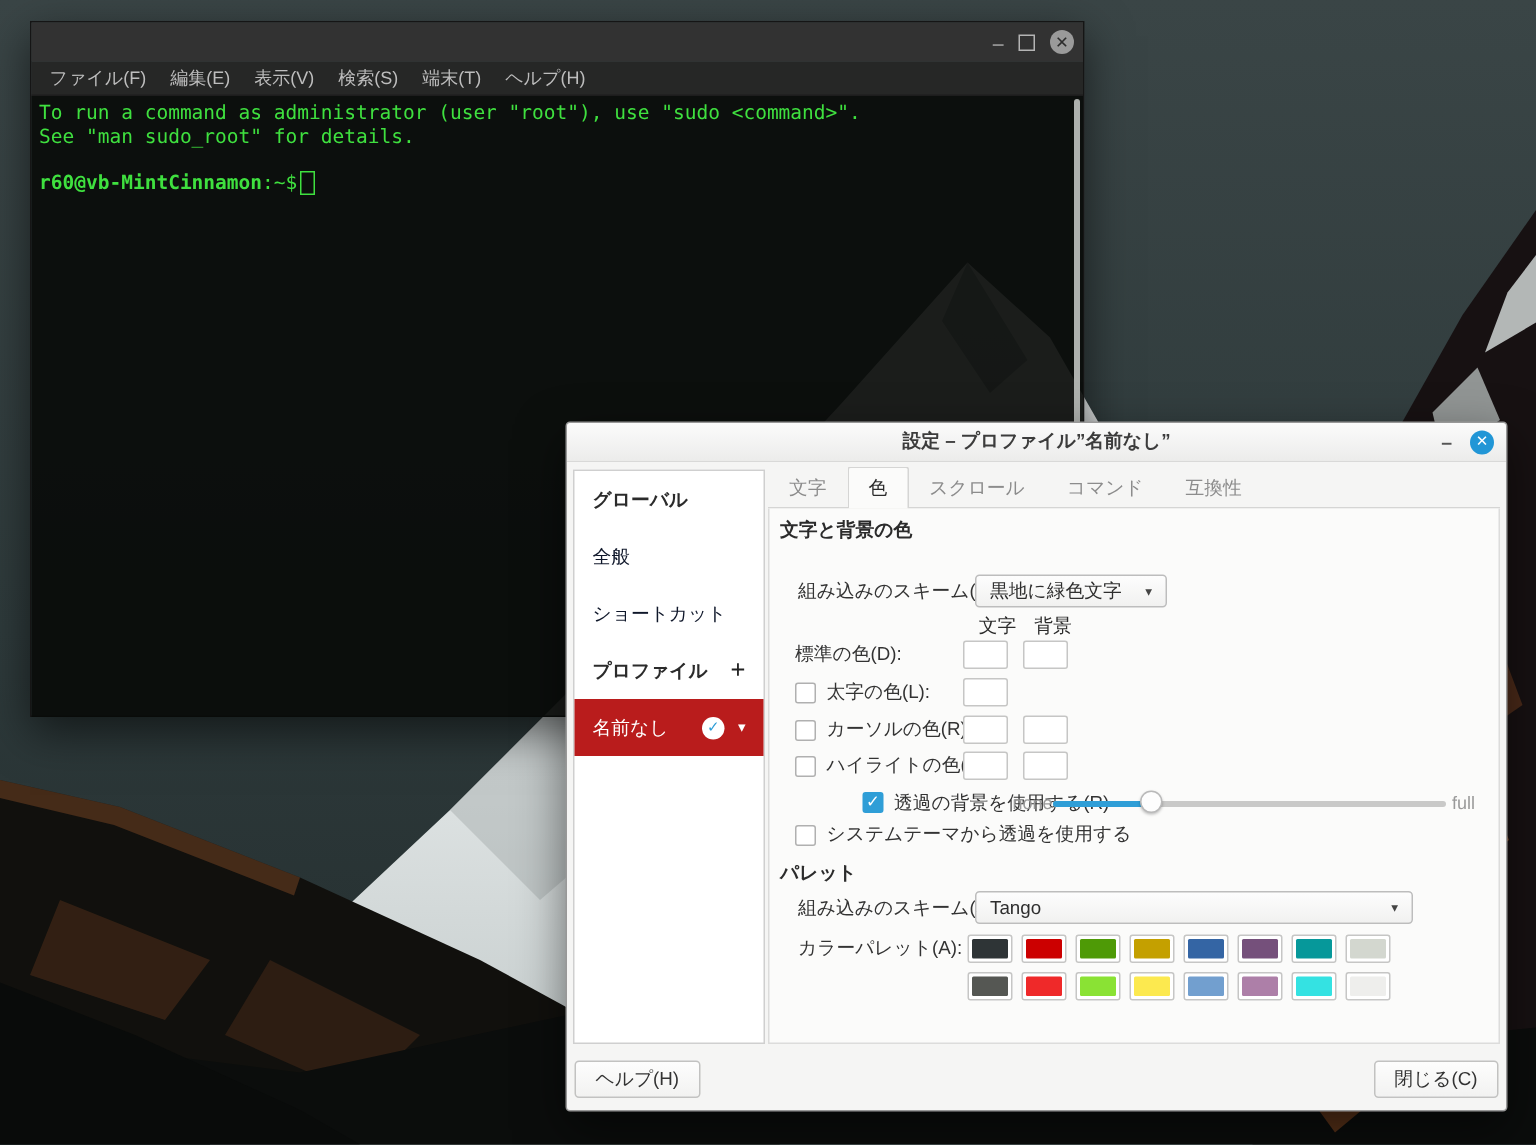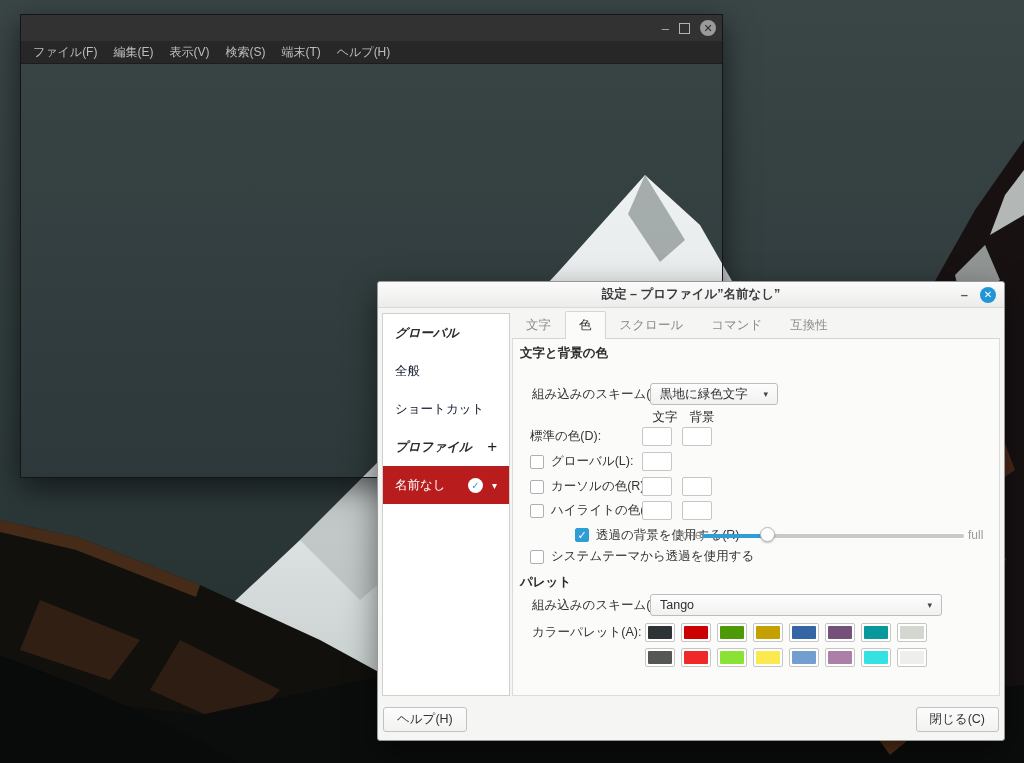--- a/index.html
+++ b/index.html
@@ -70,21 +70,21 @@
   .dlg-close{
     width:16px;height:16px;border-radius:50%;background:#2196d6;color:#fff;
     font-size:10px;font-weight:bold;display:flex;align-items:center;justify-content:center;
   }
   
   .sb{
     position:absolute;left:4px;top:31px;width:128px;height:383px;
     background:#ffffff;border:1px solid #cfcfcf;box-sizing:border-box;
   }
   .sb-row{height:38px;display:flex;align-items:center;padding:0 12px;box-sizing:border-box;}
-  .sb-head{font-weight:bold;color:#2b2b2b;font-style:italic;}
+  .sb-head{font-weight:bold;color:#2b2b2b;}
   .sb-item{color:#0f172a;}
   .sb-add{margin-left:auto;font-size:17px;color:#222;font-weight:400;}
   .sb-sel{background:#b91c1c;color:#fff;}
   .sb-sel-icons{margin-left:auto;display:flex;align-items:center;gap:9px;}
   .sel-check{
     width:15px;height:15px;border-radius:50%;background:#fff;color:#2f9ed7;
     font-size:10px;font-weight:bold;display:flex;align-items:center;justify-content:center;
   }
   .sel-caret{color:#fff;font-size:10px;}
   
@@ -206,20 +206,26 @@
     </div>
   </div>
   <div class="term-menubar">
     <span class="term-menu-item">ファイル(F)</span>
     <span class="term-menu-item">編集(E)</span>
     <span class="term-menu-item">表示(V)</span>
     <span class="term-menu-item">検索(S)</span>
     <span class="term-menu-item">端末(T)</span>
     <span class="term-menu-item">ヘルプ(H)</span>
   </div>
+  <div class="term-body">
+    <div class="term-line">To run a command as administrator (user "root"), use "sudo &lt;command&gt;".</div>
+    <div class="term-line">See "man sudo_root" for details.</div>
+    <div class="term-line term-prompt-line"><span class="prompt-user">r60@vb-MintCinnamon</span><span>:~$</span><span class="term-cursor"></span></div>
+    <div class="term-scrollbar"></div>
+  </div>
 </div>
 
 <div class="dlg">
   <div class="dlg-titlebar">
     <span>設定 – プロファイル”名前なし”</span>
     <div class="dlg-controls">
       <span class="dlg-min">–</span>
       <span class="dlg-close">✕</span>
     </div>
   </div>
@@ -267,21 +273,21 @@
     <div class="prow" style="left:17px;top:88px;height:19px;">標準の色(D):</div>
     <div class="swatch prow" style="left:129px;top:88px;">
         <i style="background: rgb(0, 224, 0);"></i>
       </div>
     <div class="swatch prow" style="left:169px;top:88px;">
         <i style="background: rgb(0, 0, 0);"></i>
       </div>
 
     <div class="prow" style="left:17px;top:113px;height:19px;">
       <span class="cb"></span>
-      <span>グローバル(L):</span>
+      <span>太字の色(L):</span>
     </div>
     <div class="swatch prow" style="left:129px;top:113px;">
         <i style="background: rgb(138, 138, 138);"></i>
       </div>
 
     <div class="prow" style="left:17px;top:138px;height:19px;">
       <span class="cb"></span>
       <span>カーソルの色(R):</span>
     </div>
     <div class="swatch prow" style="left:129px;top:138px;">

